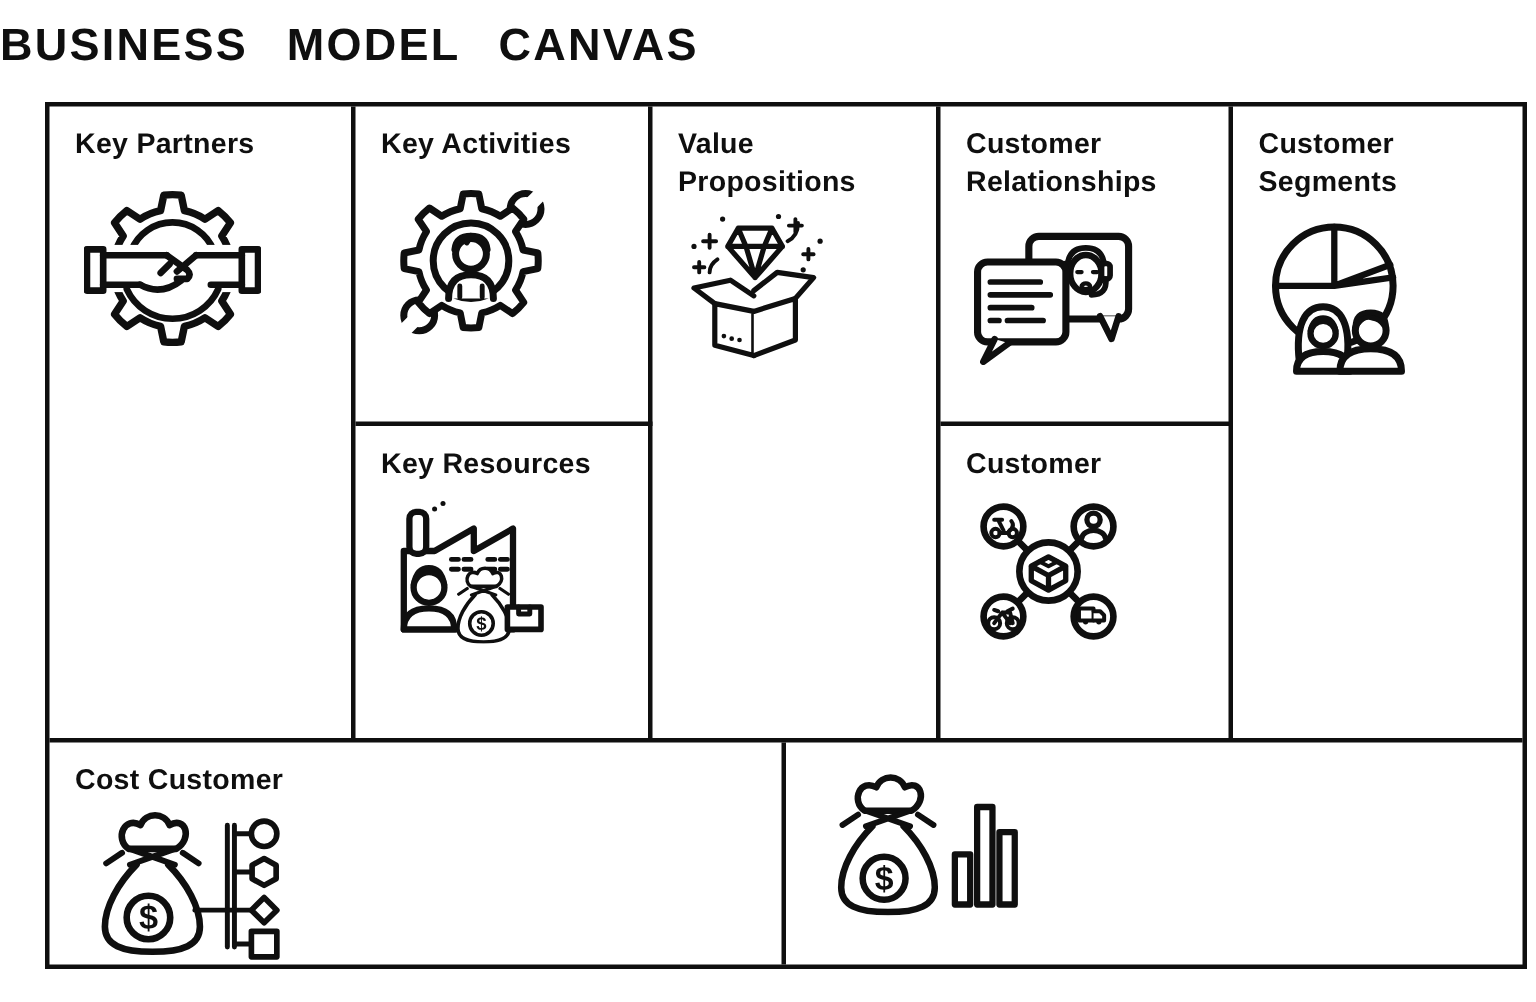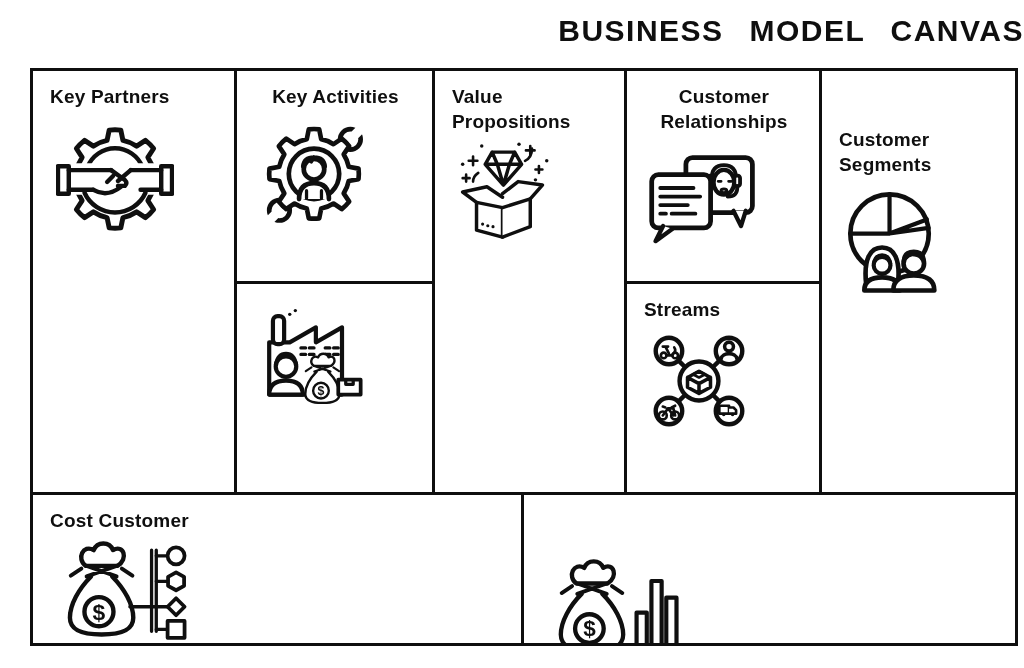--- a/index.html
+++ b/index.html
@@ -5,40 +5,40 @@
   :root { --ink:#0f0f0f; --bg:#ffffff; }
   * { box-sizing:border-box; }
   html,body { margin:0; padding:0; }
   body {
     width:1024px; height:668px; position:relative;
     background:var(--bg); overflow:hidden;
     font-family:"Liberation Sans", sans-serif; color:var(--ink);
   }
   .title {
     position:absolute; top:14px; left:0; width:100%;
-    margin:0; text-align:right;
+    margin:0; text-align:left;
     font-size:30px; font-weight:700; letter-spacing:1.5px; word-spacing:16px;
   }
   .canvas {
     position:absolute; left:30px; top:68px; width:988px; height:578px;
     border:3px solid var(--ink); background:var(--bg);
   }
   .grid-top {
     display:grid;
     grid-template-columns:204px 198px 192px 195px 1fr;
     grid-template-rows:213px 208px;
     height:421px;
   }
   .grid-bottom {
     display:grid; grid-template-columns:1fr 1fr;
     height:151px; border-top:3px solid var(--ink);
   }
   .cell { border-right:3px solid var(--ink); padding:14px 15px 0 17px; overflow:hidden; }
-  .cell.last { border-right:none;margin-top:43px; }
-  .cell.split { border-bottom:3px solid var(--ink);text-align:center; }
+  .cell.last { border-right:none; }
+  .cell.split { border-bottom:3px solid var(--ink); }
   .span2 { grid-row:1 / span 2; }
   .c1{grid-column:1} .c2{grid-column:2} .c3{grid-column:3} .c4{grid-column:4} .c5{grid-column:5}
   .r2{grid-row:2}
   .label {
     margin:0; font-size:19px; font-weight:700; line-height:1.3; letter-spacing:.2px;
   }
   .icon { display:block; margin:9px 0 0 5px; }
   .icon.i-partners { width:118px; margin:10px 0 0 6px; }
   .icon.i-activities { width:112px; margin:6px 0 0 4px; }
   .icon.i-value { width:104px; margin:6px 0 0 2px; }
@@ -162,39 +162,40 @@
           <path d="M25,113 Q25,99 44,99 Q63,99 63,113 Z" fill="#fff"></path>
           <circle cx="78" cy="84" r="11" fill="#fff"></circle>
           <path d="M67,82 Q67,71 78,71 Q89,71 89,82" stroke-width="4"></path>
           <path d="M69,79 Q74,73 79,75 Q85,76 87,80" stroke-width="3.5"></path>
           <path d="M56,113 Q56,97 78,97 Q100,97 100,113 Z" fill="#fff"></path>
         </g>
       </svg>
     </section>
 
     <section class="cell c2 r2">
+      <h2 class="label">Key Resources</h2>
       <svg class="icon i-resources" viewBox="0 0 120 120">
         <g stroke="#0f0f0f" stroke-width="5" fill="none" stroke-linecap="round" stroke-linejoin="round">
           <path d="M12,96 L12,40 L34,40 L62,24 L62,40 L90,24 L90,96 Z" fill="#fff" stroke-width="4.5"></path>
           <rect x="16" y="12" width="12" height="30" rx="5" fill="#fff" stroke-width="4.5"></rect>
           <circle cx="34" cy="10" r="1.8" fill="#0f0f0f" stroke="none"></circle>
           <circle cx="40" cy="6" r="1.8" fill="#0f0f0f" stroke="none"></circle>
           <path d="M46,46 h5 M55,46 h5 M46,53 h5 M55,53 h5 M72,46 h5 M81,46 h5 M72,53 h5 M81,53 h5" stroke-width="3.5"></path>
           <circle cx="30" cy="66" r="11" fill="#fff" stroke-width="4.5"></circle>
           <path d="M19,64 Q21,52 30,52 Q39,52 41,64" stroke-width="4"></path>
           <path d="M12,96 Q12,81 30,81 Q48,81 48,96 Z" fill="#fff" stroke-width="4.5"></path>
           <use href="#sym-bag" x="46" y="50" width="46" height="56"></use>
           <rect x="86" y="80" width="24" height="16" fill="#fff" stroke-width="4"></rect>
           <path d="M94,80 v5 h8 v-5" stroke-width="3.5"></path>
         </g>
       </svg>
     </section>
 
     <section class="cell c4 r2">
-      <h2 class="label">Streams</h2>
+      <h2 class="label">Customer</h2>
       <svg class="icon i-channels" viewBox="0 0 120 120">
         <g stroke="#0f0f0f" stroke-width="5" fill="none" stroke-linecap="round" stroke-linejoin="round">
           <path d="M38,38 L45,45 M82,38 L75,45 M38,82 L45,75 M82,82 L75,75"></path>
           <circle cx="60" cy="60" r="22" fill="#fff"></circle>
           <path d="M47,56 L60,49 L73,56 L73,67 L60,74 L47,67 Z M47,56 L60,63 L73,56 M60,63 V74" stroke-width="4"></path>
           <path d="M53,52.5 L60,49 L67,52.5 L60,56 Z" stroke-width="3"></path>
           <circle cx="26" cy="26" r="15" fill="#fff"></circle>
           <circle cx="94" cy="26" r="15" fill="#fff"></circle>
           <circle cx="26" cy="94" r="15" fill="#fff"></circle>
           <circle cx="94" cy="94" r="15" fill="#fff"></circle>

